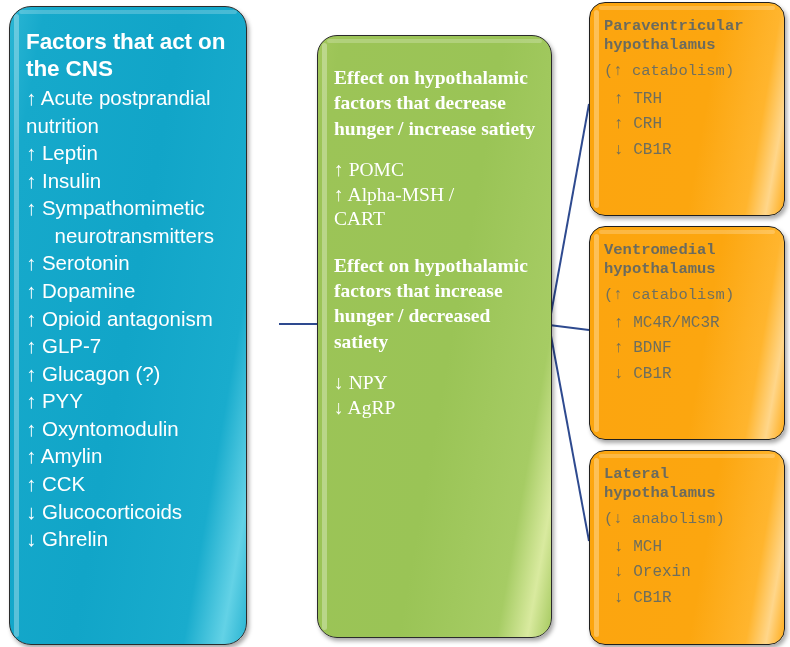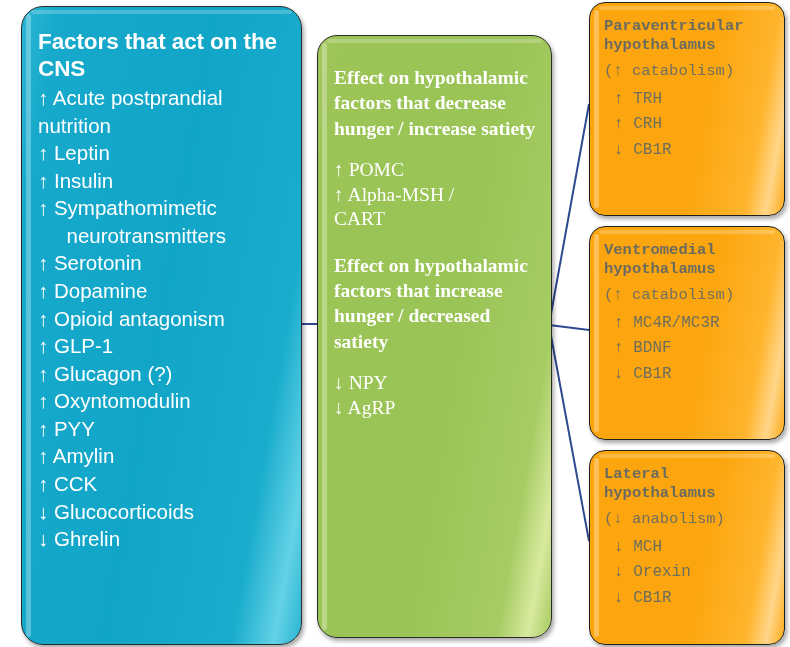--- a/index.html
+++ b/index.html
@@ -43,31 +43,30 @@
   }
   .panel .body {
     position: relative;
     z-index: 2;
   }
 
   
   #cns-panel {
     left: 9px;
     top: 6px;
-    width: 281px;
+    width: 238px;
     height: 639px;
     border-radius: 22px;
     background: linear-gradient(100deg,
         #2bb6d4 0%,
         #16a9cb 10%,
         #11a5c8 50%,
         #19accd 82%,
         #63d2e6 93%,
         #2ab4d2 100%);
-    margin-left: 12px;
   }
   #cns-panel .body {
     padding: 22px 16px 0 16px;
     color: #ffffff;
   }
   #cns-panel .title {
     font-size: 22.5px;
     font-weight: bold;
     line-height: 1.18;
     margin-bottom: 2px;
@@ -202,24 +201,24 @@
       <ul>
         <li>↑ Acute postprandial
 nutrition</li>
         <li>↑ Leptin</li>
         <li>↑ Insulin</li>
         <li>↑ Sympathomimetic
      neurotransmitters</li>
         <li>↑ Serotonin</li>
         <li>↑ Dopamine</li>
         <li>↑ Opioid antagonism</li>
-        <li>↑ GLP-1</li>
+        <li>↑ GLP-7</li>
         <li>↑ Glucagon (?)</li>
+        <li>↑ PYY</li>
         <li>↑ Oxyntomodulin</li>
-        <li>↑ PYY</li>
         <li>↑ Amylin</li>
         <li>↑ CCK</li>
         <li>↓ Glucocorticoids</li>
         <li>↓ Ghrelin</li>
       </ul>
     </div>
   </div>
 
   <div class="panel" id="effects-panel">
     <div class="hl-left"></div>

